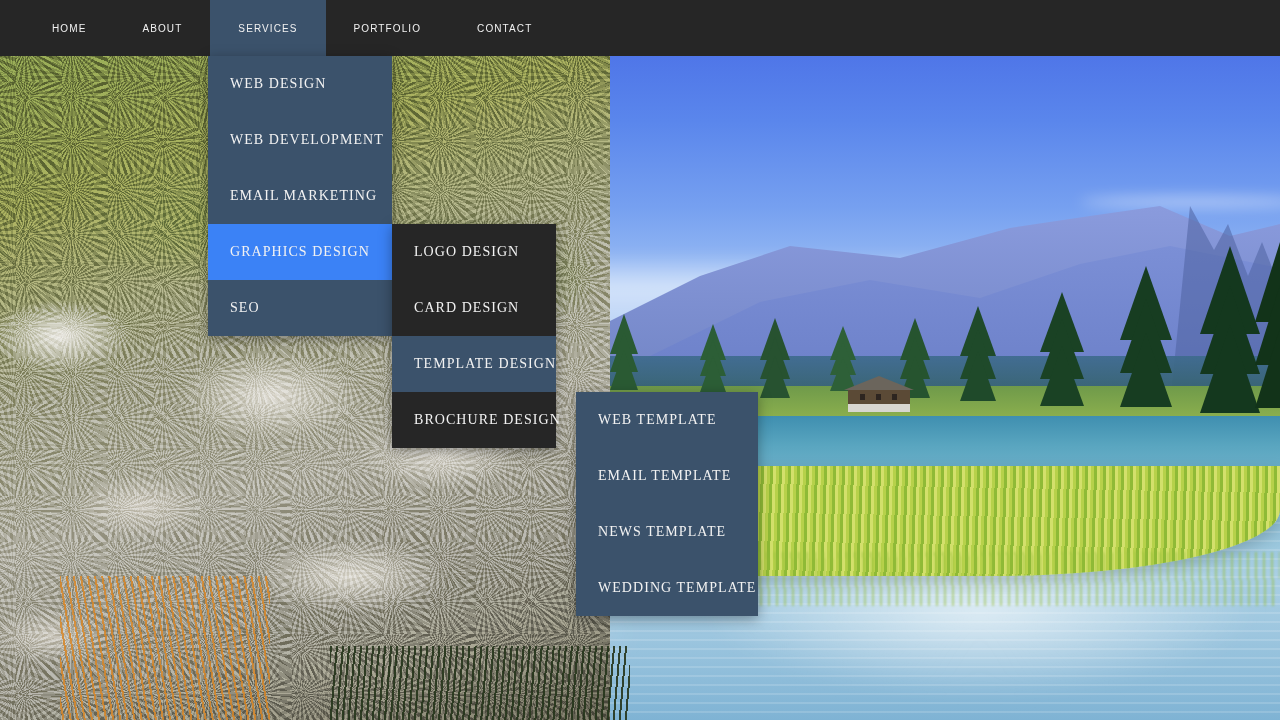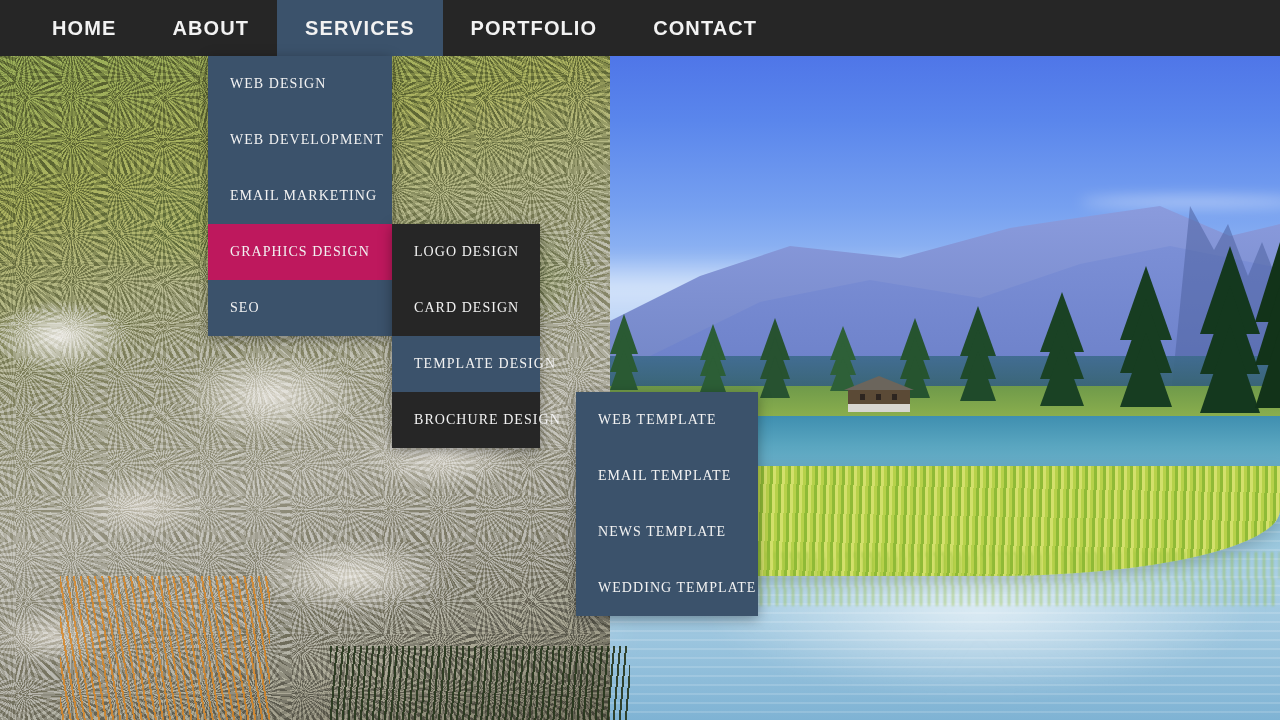--- a/index.html
+++ b/index.html
@@ -150,47 +150,47 @@
 
   
   #navbar {
     position:absolute; left:0; top:0; width:1280px; height:56px;
     background:#262626; z-index:40;
     display:flex; align-items:stretch;
   }
   .nav-item {
     display:flex; align-items:center; justify-content:center;
     padding:0 28px;
-    color:#f2f2f2; font-size:20px; letter-spacing:1.1px;
-    font-weight:700; cursor:pointer; white-space:nowrap;
+    color:#f2f2f2; font-size:10px; letter-spacing:1.1px;
+    font-weight:400; cursor:pointer; white-space:nowrap;
     text-transform:uppercase;
   }
   .nav-item.first { margin-left:24px; }
   .nav-item.active { background:#3b526b; }
 
   
   .menu {
     position:absolute; z-index:50;
     box-shadow:0 3px 12px rgba(0,0,0,.35);
   }
   .menu.blue { background:#3b526b; }
   .menu.dark { background:#262626; }
   .menu-item {
     display:flex; align-items:center;
     height:56px; padding-left:22px;
     color:#f2f2f2; font-size:14px; letter-spacing:1.05px;
     white-space:nowrap; cursor:pointer;
     text-transform:uppercase;
     font-family:Liberation Serif, serif;
   }
-  .menu-item.hl-dark { background:#be185d; }
+  .menu-item.hl-dark { background:#3b82f6; }
   .menu-item.hl-blue { background:#3b526b;text-align:right; }
 
   #menu-level1 { left:208px; top:56px; width:184px; }
-  #menu-level2 { left:392px; top:224px; width:148px; }
+  #menu-level2 { left:392px; top:224px; width:164px; }
   #menu-level3 { left:576px; top:392px; width:182px; }
 </style>
 </head>
 <body>
 
 <div id="hero">
   <div class="layer sky"></div>
   <div class="layer wisp1"></div>
   <div class="layer wisp2"></div>
   <div class="layer cloudband"></div>

